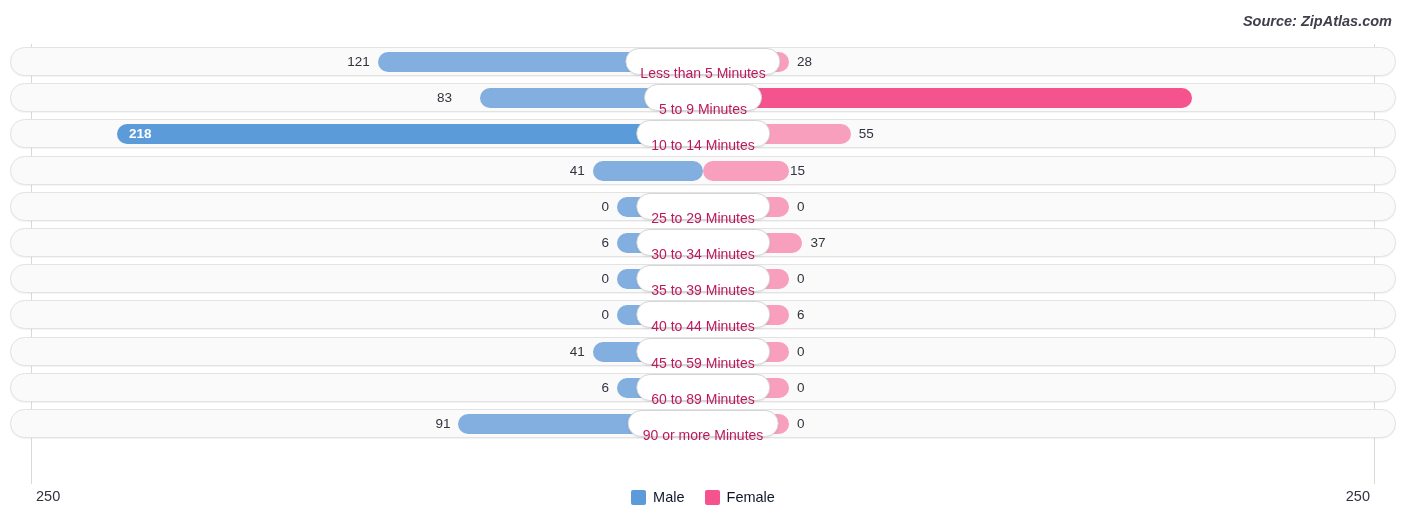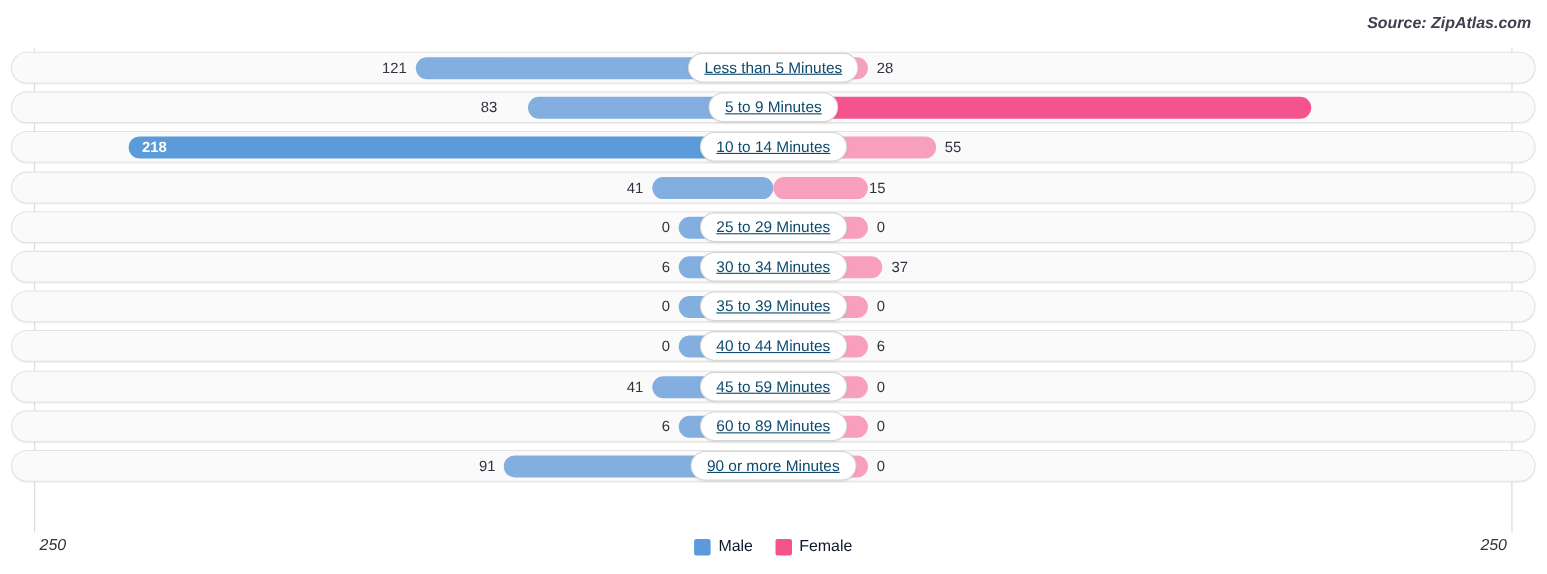--- a/index.html
+++ b/index.html
@@ -118,43 +118,41 @@
   
   .cat-pill {
     position: absolute;
     top: 4px;
     height: 27px;
     line-height: 25px;
     background: #ffffff;
     border: 1px solid #d5d5d5;
     border-radius: 14px;
     font-size: 14px;
-    color: #0c4a6e;
+    color: #be185d;
     text-align: center;
     white-space: nowrap;
-    padding: 0 14px;
+    padding: 12px 14px;
     transform: translateX(-50%);
     left: 703px;
     box-shadow: 0 1px 2px rgba(0,0,0,.07);
-    text-decoration: underline;
   }
 
   
   .footer {
     position: absolute;
     left: 0; top: 484px;
     width: 1406px;
     height: 38px;
   }
   .tick {
     position: absolute;
     top: 4px;
     font-size: 14.5px;
     color: #33333f;
-    font-style: italic;
   }
   .tick.left  { left: 36px; }
   .tick.right { right: 36px; }
 
   .legend {
     position: absolute;
     left: 0; right: 0; top: 5px;
     display: flex;
     justify-content: center;
     align-items: center;

